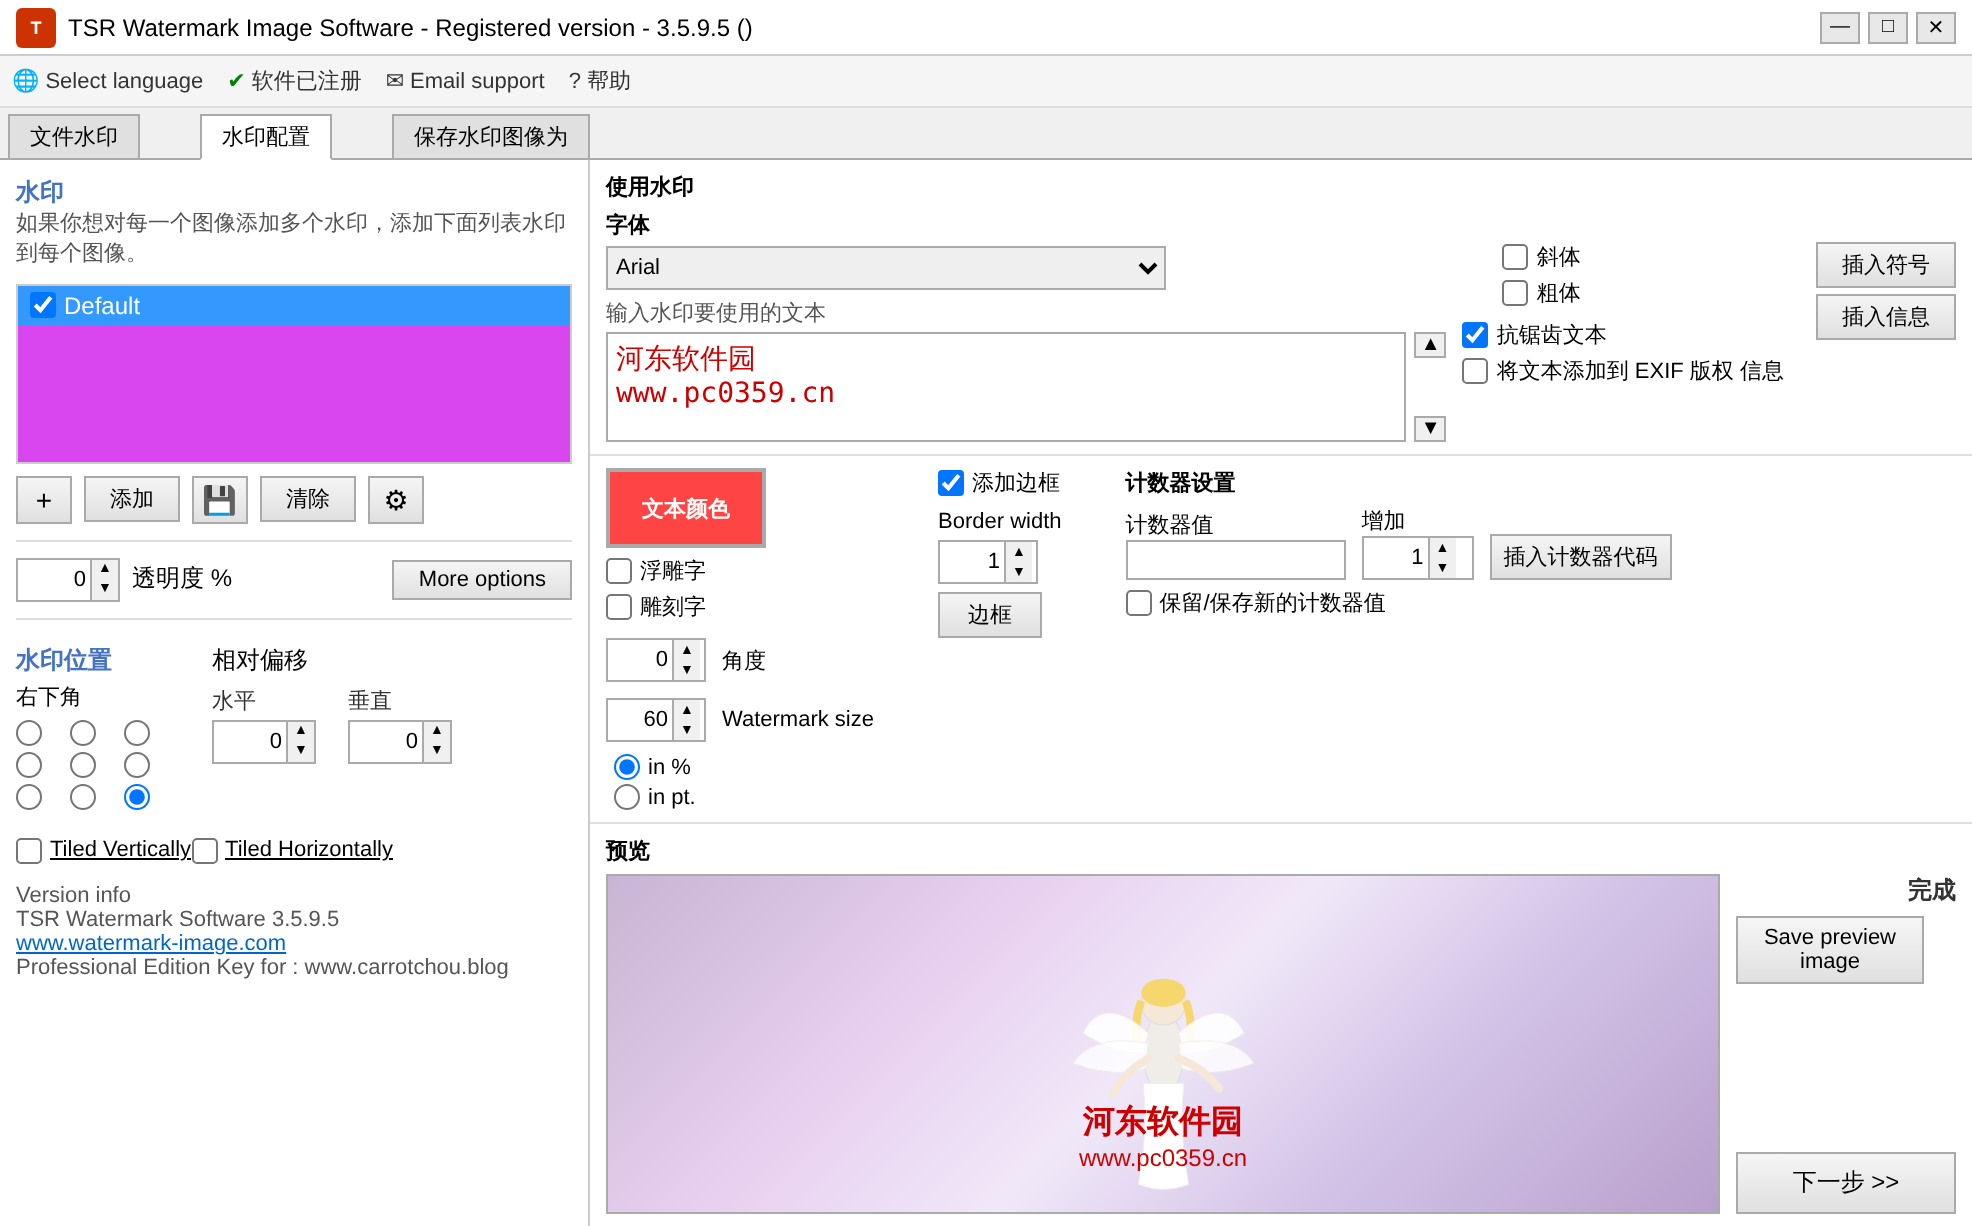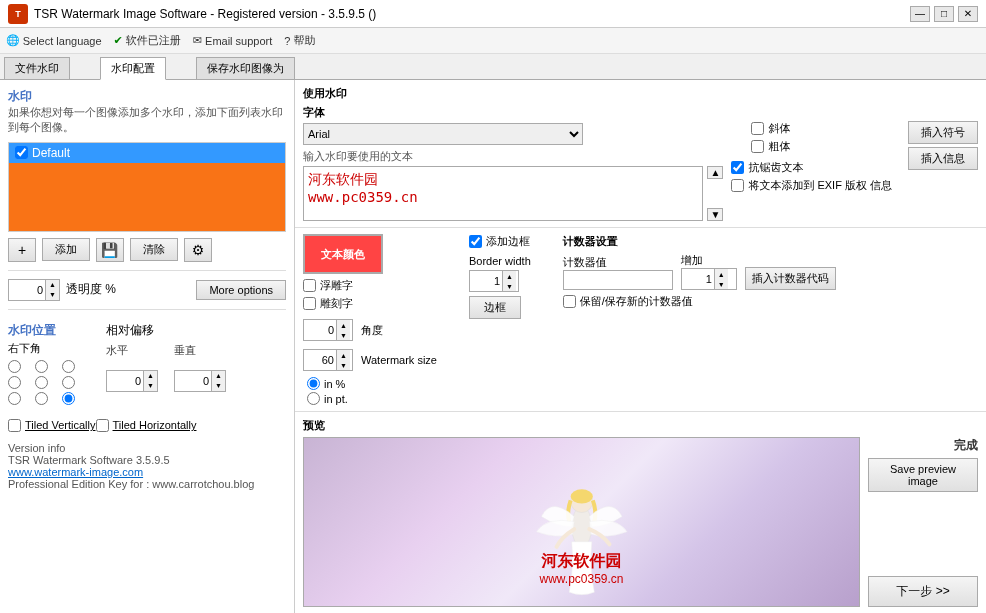--- a/index.html
+++ b/index.html
@@ -22,21 +22,21 @@
     
     
     .main { display: flex; height: calc(613px - 28px - 26px - 26px); }
     
     
     .left-panel { width: 295px; border-right: 1px solid #ccc; padding: 8px; background: #fff; display: flex; flex-direction: column; gap: 6px; overflow: hidden; }
     
     .section-title { font-size: 12px; font-weight: bold; color: #4472c4; }
     .section-desc { font-size: 11px; color: #555; line-height: 1.4; }
     
-    .watermark-list { border: 1px solid #ccc; height: 90px; overflow-y: auto; background: #f97316; }
+    .watermark-list { border: 1px solid #ccc; height: 90px; overflow-y: auto; background: #d946ef; }
     .watermark-item { padding: 3px 6px; font-size: 12px; background: #3399ff; color: #fff; display: flex; align-items: center; gap: 4px; }
     .watermark-item input[type="checkbox"] { margin: 0; }
     
     .btn-row { display: flex; align-items: center; gap: 6px; }
     .btn { border: 1px solid #aaa; background: linear-gradient(to bottom, #f5f5f5, #e0e0e0); padding: 3px 12px; font-size: 11px; cursor: pointer; display: flex; align-items: center; gap: 4px; }
     .icon-btn { width: 28px; height: 24px; border: 1px solid #aaa; background: linear-gradient(to bottom, #f5f5f5, #e0e0e0); display: flex; align-items: center; justify-content: center; cursor: pointer; font-size: 14px; }
     
     .divider { border: none; border-top: 1px solid #ddd; margin: 2px 0; }
     
     
@@ -45,21 +45,21 @@
     .spin-box { display: flex; align-items: center; border: 1px solid #aaa; background: #fff; }
     .spin-input { width: 36px; height: 20px; border: none; text-align: right; padding-right: 2px; font-size: 11px; outline: none; }
     .spin-btns { display: flex; flex-direction: column; }
     .spin-btn { width: 14px; height: 10px; border: none; background: #f0f0f0; border-left: 1px solid #aaa; font-size: 7px; cursor: pointer; display: flex; align-items: center; justify-content: center; padding: 0; }
     
     
     .position-section { margin-top: 4px; }
     .position-title { font-size: 12px; font-weight: bold; color: #4472c4; }
     .position-grid { display: grid; grid-template-columns: 24px 24px 24px; gap: 3px; margin: 4px 0; }
     .offset-label { font-size: 11px; color: #333; }
-    .offset-col { display: flex; flex-direction: column; gap: 12px; }
+    .offset-col { display: flex; flex-direction: column; gap: 2px; }
     
     .tiled-row { display: flex; align-items: center; margin-top: 4px; text-decoration: underline; }
     .checkbox-row { display: flex; align-items: center; gap: 4px; font-size: 11px; }
     
     .version-info { margin-top: 4px; font-size: 11px; color: #555; }
     .link { color: #0066cc; text-decoration: underline; cursor: pointer; }
     
     
     .right-panel { flex: 1; background: #fff; display: flex; flex-direction: column; overflow: hidden; }
     
@@ -87,21 +87,21 @@
     .size-section { display: flex; align-items: center; gap: 4px; }
     
     .insert-btns { display: flex; flex-direction: column; gap: 3px; margin-left: 8px; }
     
     
     .preview-section { flex: 1; padding: 6px 8px; display: flex; flex-direction: column; }
     .preview-title { font-size: 11px; font-weight: bold; margin-bottom: 4px; }
     .preview-content { display: flex; gap: 8px; flex: 1; }
     .preview-image { flex: 1; border: 1px solid #aaa; overflow: hidden; position: relative; background: #ddd; }
     .preview-side { width: 110px; display: flex; flex-direction: column; justify-content: space-between; align-items: flex-end; }
-    .save-preview-btn { border: 1px solid #aaa; background: linear-gradient(to bottom, #f5f5f5, #e0e0e0); padding: 4px 8px; font-size: 11px; cursor: pointer; width: 110px; text-align: center; }
+    .save-preview-btn { border: 1px solid #aaa; background: linear-gradient(to bottom, #f5f5f5, #e0e0e0); padding: 4px 8px; font-size: 11px; cursor: pointer; width: 94px; text-align: center; }
     .next-btn { border: 1px solid #aaa; background: linear-gradient(to bottom, #f5f5f5, #e0e0e0); padding: 6px 12px; font-size: 12px; cursor: pointer; width: 110px; text-align: center; }
     .done-label { font-size: 12px; font-weight: bold; color: #333; text-align: right; width: 110px; margin-bottom: 4px; }
 
     
     .angel-preview { 
       width: 100%; 
       height: 100%; 
       background: linear-gradient(135deg, #c8b4d4 0%, #e8d0f0 30%, #f0e8f8 50%, #d4c4e8 70%, #b8a0cc 100%);
       position: relative;
       display: flex;

